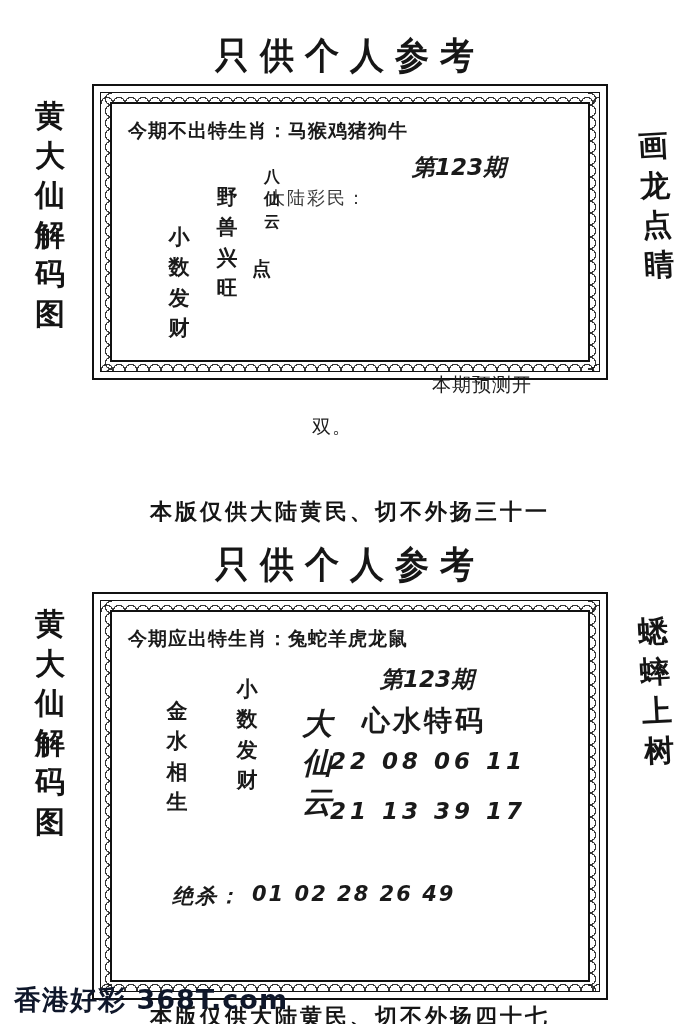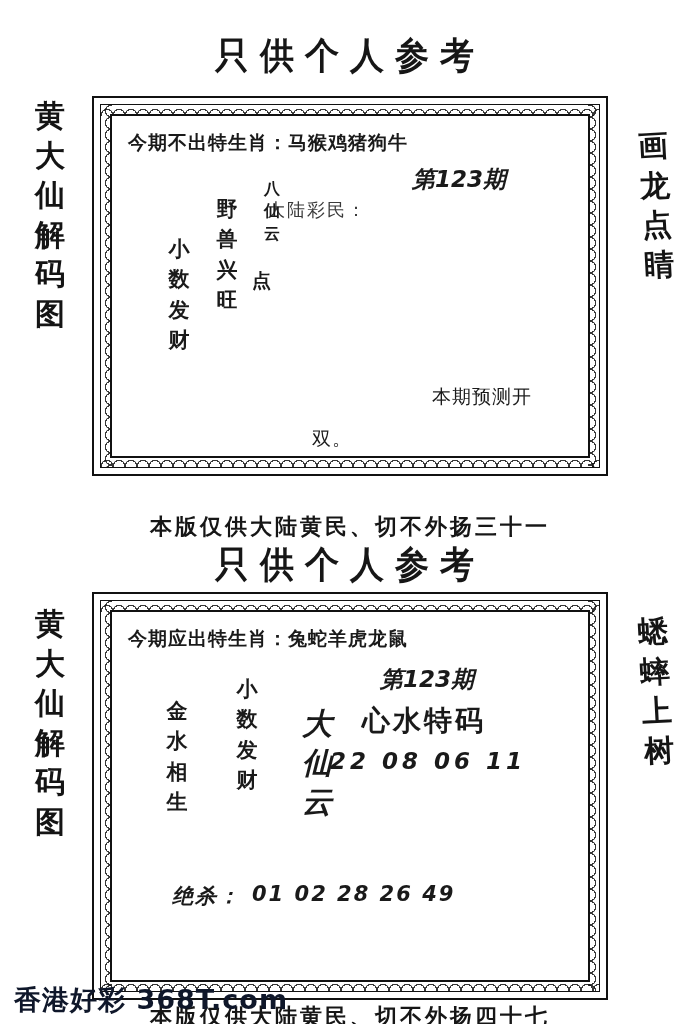--- a/index.html
+++ b/index.html
@@ -62,21 +62,21 @@
     box-sizing: border-box;
     overflow: hidden;
   }
   .frame-inner {
     position: absolute;
     left: 16px; top: 16px; right: 16px; bottom: 16px;
     border: 2px solid #111;
     box-sizing: border-box;
     background: #fff;
   }
-  .panel-top .frame-outer    { left: 92px; top: 96px;  width: 516px; height: 380px; }
+  .panel-top .frame-outer    { left: 92px; top: 84px;  width: 516px; height: 296px; }
   .panel-bottom .frame-outer { left: 92px; top: 62px;  width: 516px; height: 408px; }
 
   
   .wave-band {
     position: absolute;
     background-image:
       radial-gradient(circle at 6px 10px, transparent 5px, #111 5px, #111 6px, transparent 6.5px);
     background-size: 12px 12px;
     opacity: .85;
   }
@@ -180,21 +180,21 @@
   .footer-note {
     position: absolute;
     left: 0;
     width: 700px;
     text-align: center;
     font-size: 22px;
     font-weight: bold;
     letter-spacing: 3px;
     color: #161616;
   }
-  .panel-top .footer-note    { top: 497px; margin-top: 15px; }
+  .panel-top .footer-note    { top: 497px; }
   .panel-bottom .footer-note { top: 472px; }
 
   
   .watermark {
     position: absolute;
     left: 14px;
     bottom: 6px;
     font-size: 27px;
     font-weight: bold;
     letter-spacing: 1px;
@@ -273,20 +273,21 @@
           <div class="vcol" style="left:50px; top:84px;">金水相生</div>
 
           <div class="vcol" style="left:120px; top:62px;">小数发财</div>
 
           <div class="bigword" style="left:160px; top:92px;margin-left:24px;">大仙云</div>
 
           <div class="t title-lucky" style="left:250px; top:90px;">心水特码</div>
 
           <div class="t numrow" style="left:218px; top:136px;">22 08 06 11</div>
 
+          <div class="t numrow" style="left:218px; top:186px;">21 13 39 17</div>
 
           <div class="t kill" style="left:60px; top:270px;">绝杀：</div>
 
           <div class="t kill" style="left:140px; top:270px;">01 02 28 26 49</div>
 
         </div>
       </div>
     </div>
 
     <div class="footer-note">本版仅供大陆黄民、切不外扬四十七</div>

